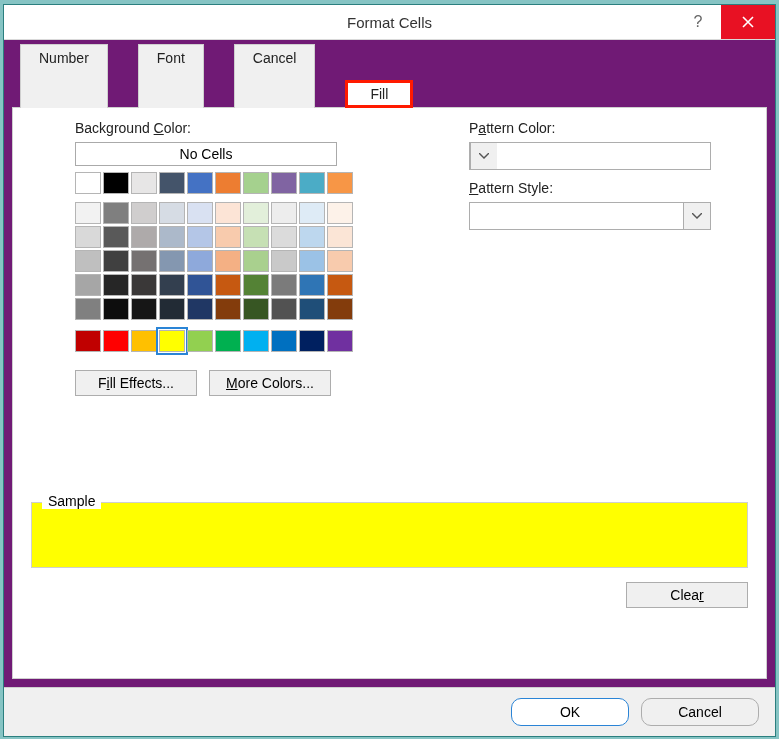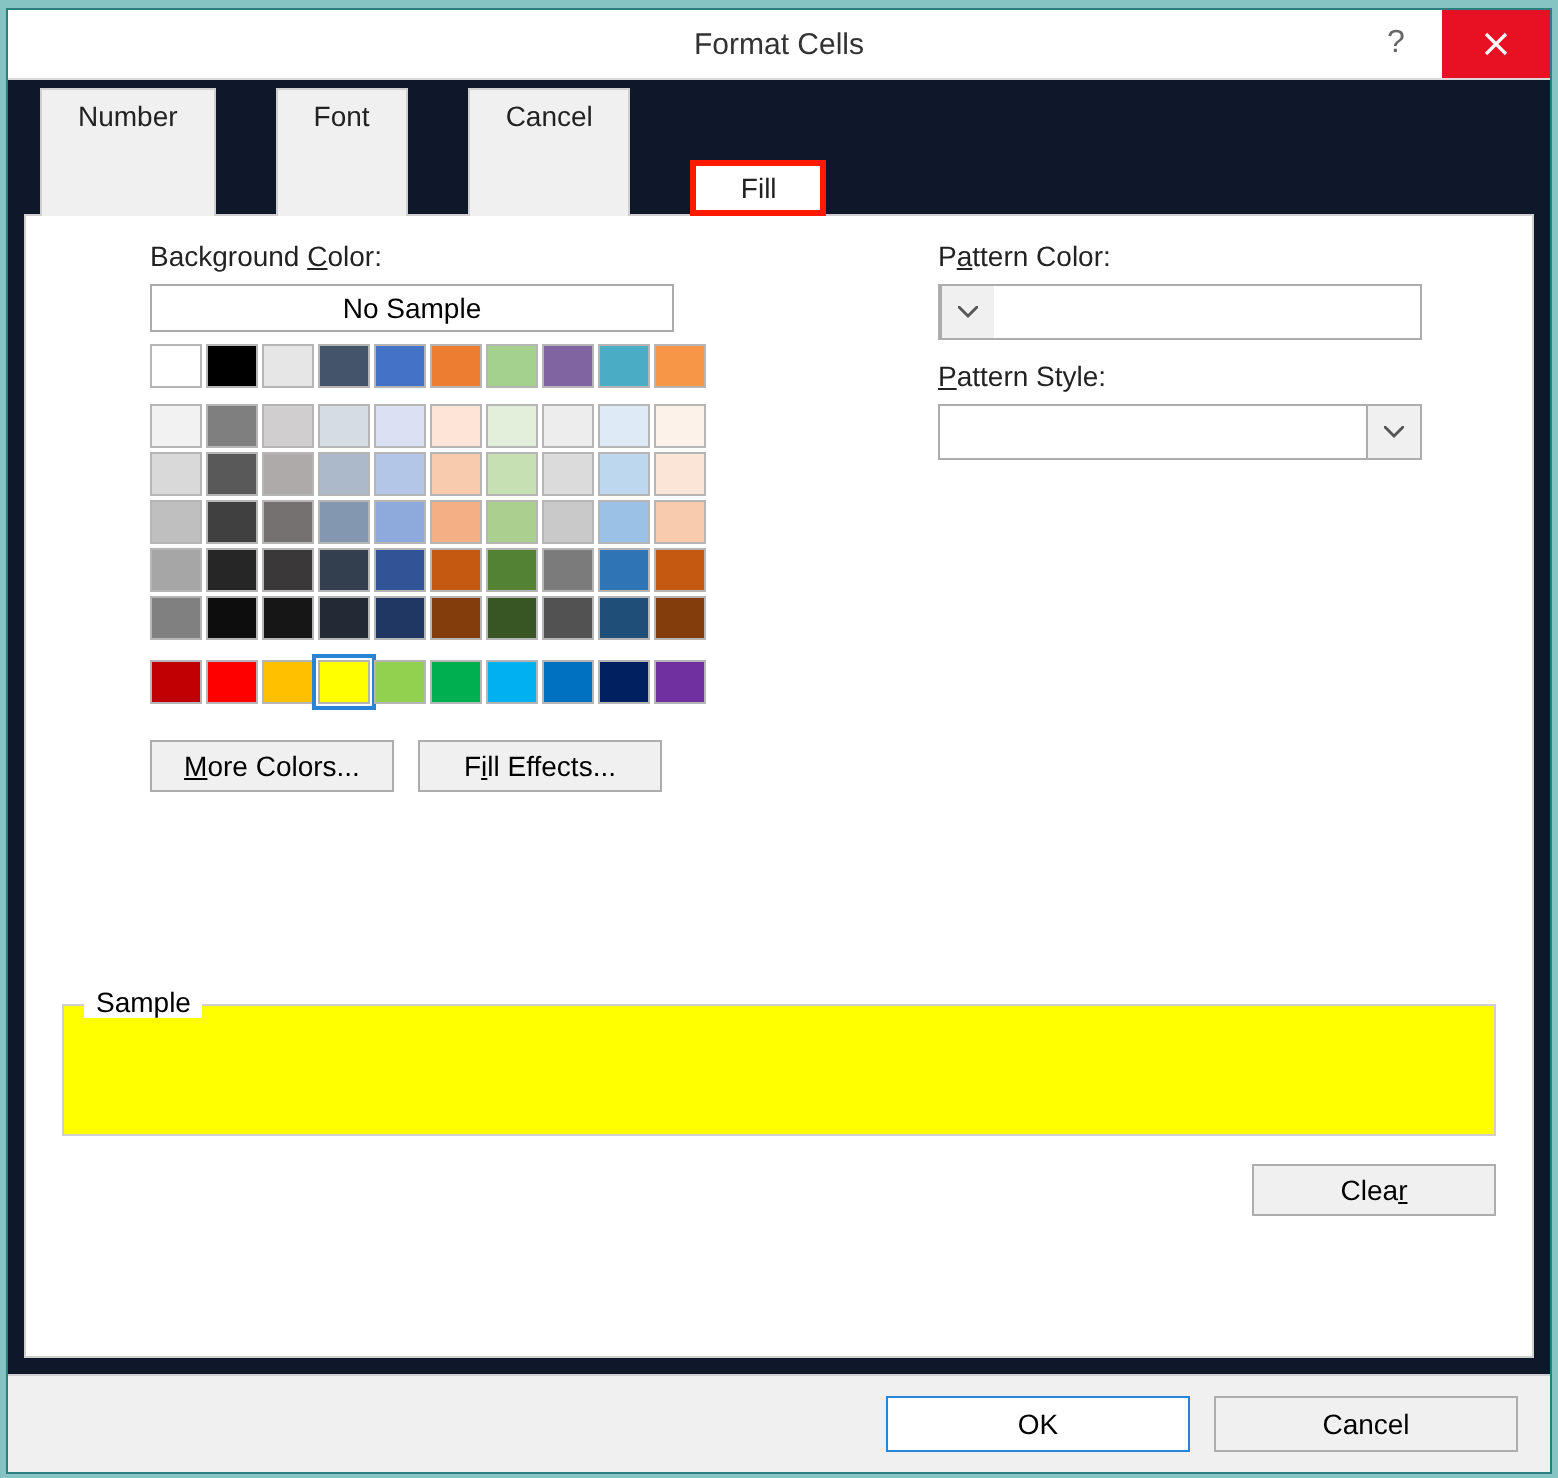--- a/index.html
+++ b/index.html
@@ -1,17 +1,17 @@
 <!DOCTYPE html>
 <html><head>
 <meta charset="utf-8">
 <style>
   html,body{margin:0;padding:0;font-family:"Segoe UI",Tahoma,sans-serif;font-size:14px;background:#86c4c4;}
   .window{
-    width:771px;height:731px;margin:4px auto;background:#0f172a;
+    width:771px;height:731px;margin:4px auto;background:#701a75;
     border:1px solid #2b7f7f;box-shadow:0 0 0 4px #86c4c4;
     display:flex;flex-direction:column;
   }
   .titlebar{
     height:34px;background:#fff;display:flex;align-items:center;
     border-bottom:1px solid #d9d9d9;position:relative;
   }
   .title-text{position:absolute;left:0;right:0;text-align:center;font-size:15px;color:#333;}
   .title-controls{margin-left:auto;display:flex;height:100%;}
   .help-btn{width:46px;display:flex;align-items:center;justify-content:center;color:#666;font-size:16px;cursor:pointer;}
@@ -61,21 +61,21 @@
   }
   .fieldset-label{
     position:absolute;top:-10px;left:10px;background:#fff;padding:0 6px;font-size:14px;
   }
   .sample-box{height:64px;background:#ffff00;}
   .clear-row{display:flex;justify-content:flex-end;margin-top:14px;}
   .footer{
     height:48px;background:#f0f0f0;border-top:1px solid #cfcfcf;
     display:flex;justify-content:flex-end;align-items:center;gap:12px;padding-right:16px;
   }
-  .footer .dlg-btn{min-width:96px;padding:5px 27px;}
+  .footer .dlg-btn{min-width:96px;padding:5px 10px;border-radius:10px;}
   .ok-btn{border:1px solid #2a84d6;background:#fff;}
   u{text-decoration:underline;}
 </style>
 </head>
 <body>
 
 <div class="window">
   <div class="titlebar">
     <div class="title-text">Format Cells</div>
     <div class="title-controls">
@@ -96,21 +96,21 @@
       <div class="tab">Font</div>
       <div class="tab">Cancel</div>
       <div class="tab active tab-highlight">Fill</div>
     </div>
 
     <div class="tab-panel">
       <div class="columns">
 
         <div class="col" style="width:300px">
           <div class="label">Background <u>C</u>olor:</div>
-          <div class="no-color">No Sample</div>
+          <div class="no-color">No Cells</div>
 
           <div class="swatch-grid" id="theme-row1">
               <div class="swatch" style="background: rgb(255, 255, 255);"></div>
               <div class="swatch" style="background: rgb(0, 0, 0);"></div>
               <div class="swatch" style="background: rgb(231, 230, 230);"></div>
               <div class="swatch" style="background: rgb(68, 84, 106);"></div>
               <div class="swatch" style="background: rgb(68, 114, 196);"></div>
               <div class="swatch" style="background: rgb(237, 125, 49);"></div>
               <div class="swatch" style="background: rgb(165, 209, 142);"></div>
               <div class="swatch" style="background: rgb(128, 100, 162);"></div>
@@ -176,22 +176,22 @@
               <div class="swatch selected" style="background: rgb(255, 255, 0);"></div>
               <div class="swatch" style="background: rgb(146, 208, 80);"></div>
               <div class="swatch" style="background: rgb(0, 176, 80);"></div>
               <div class="swatch" style="background: rgb(0, 176, 240);"></div>
               <div class="swatch" style="background: rgb(0, 112, 192);"></div>
               <div class="swatch" style="background: rgb(0, 32, 96);"></div>
               <div class="swatch" style="background: rgb(112, 48, 160);"></div>
             </div>
 
           <div class="btns-row">
+            <div class="dlg-btn">F<u>i</u>ll Effects...</div>
             <div class="dlg-btn"><u>M</u>ore Colors...</div>
-            <div class="dlg-btn">F<u>i</u>ll Effects...</div>
           </div>
         </div>
 
         <div class="col" style="width:260px">
           <div class="label">P<u>a</u>ttern Color:</div>
           <div class="dropdown">
             <div class="dd-arrow">
               <svg width="10" height="6" viewBox="0 0 10 6">
                   <path d="M0 0 L5 5 L10 0" fill="none" stroke="#555" stroke-width="1.4"></path>
                 </svg>

